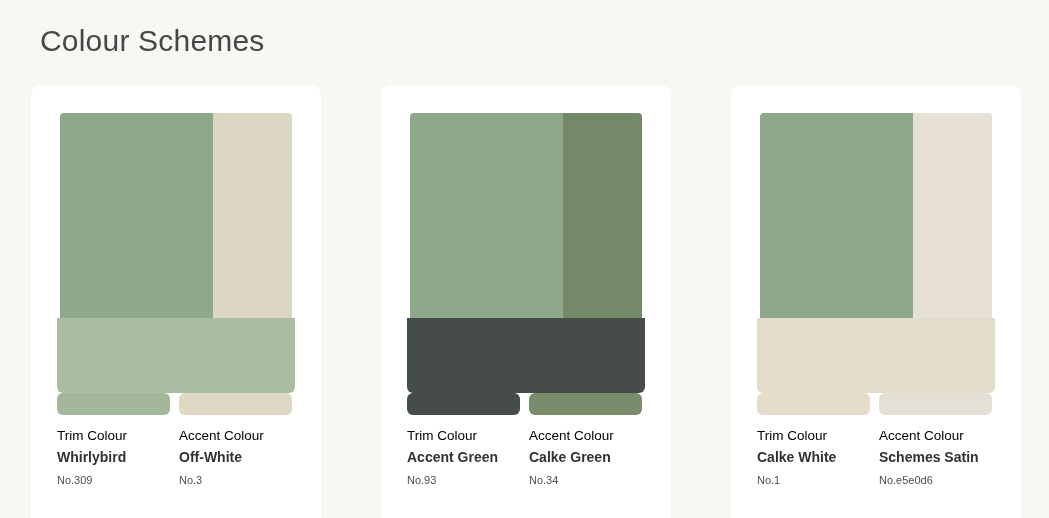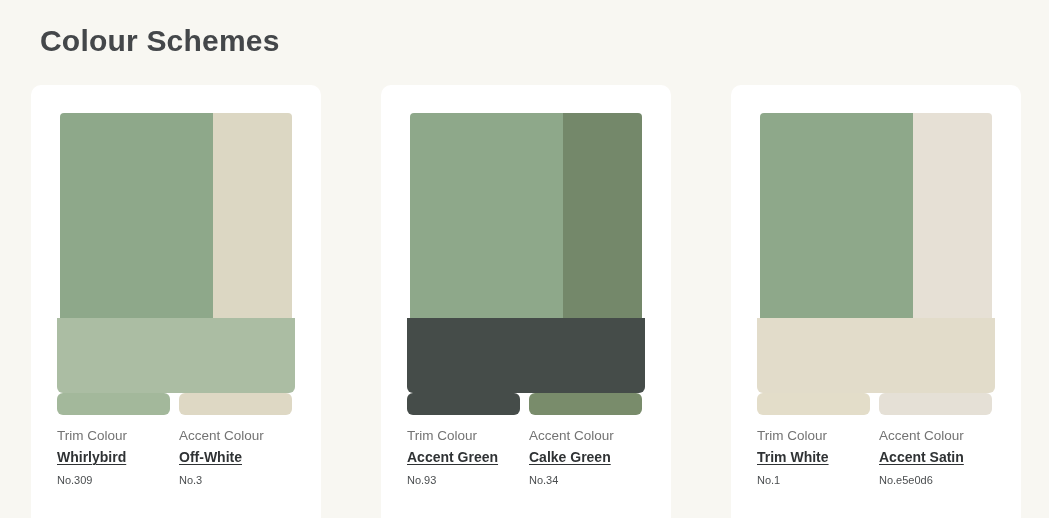--- a/index.html
+++ b/index.html
@@ -22,21 +22,21 @@
     height: 518px;
     background: #f8f7f2;
   }
 
   
   .page-title {
     position: absolute;
     left: 40px;
     top: 22px;
     font-size: 30px;
-    font-weight: 700;
+    font-weight: 400;
     letter-spacing: 0.2px;
     color: #44474a;
     line-height: 38px;
     white-space: nowrap;
   }
 
   
   .card-grid {
     position: absolute;
     left: 31px;
@@ -106,32 +106,31 @@
     width: 113px;
     height: 22px;
     border-radius: 6px;
     display: block;
   }
 
   .legend-role {
     margin-top: 13px;
     font-size: 13.5px;
     font-weight: 400;
-    color: #737373;
+    color: #000000;
     line-height: 16px;
     white-space: nowrap;
   }
 
   .legend-name {
     margin-top: 5px;
     font-size: 14px;
     font-weight: 700;
     color: #2f3234;
     line-height: 17px;
-    text-decoration: underline;
     text-underline-offset: 2px;
     text-decoration-thickness: 1.2px;
     white-space: nowrap;
     cursor: pointer;
     display: inline-block;
   }
 
   .legend-code {
     margin-top: 6px;
     font-size: 11px;
@@ -203,26 +202,26 @@
         <div class="swatch-top">
           <div class="pane-main" style="background-color: rgb(142, 168, 138);"></div>
           <div class="pane-accent" style="background-color: rgb(230, 224, 213);"></div>
         </div>
         <div class="swatch-bottom" style="background-color: rgb(226, 220, 202);"></div>
       </div>
       <div class="legend">
         <div class="legend-col">
           <span class="legend-chip" style="background-color: rgb(227, 221, 201);"></span>
           <div class="legend-role">Trim Colour</div>
-          <a class="legend-name">Trim White</a>
+          <a class="legend-name">Calke White</a>
           <div class="legend-code">No.1</div>
         </div>
         <div class="legend-col">
           <span class="legend-chip" style="background-color: rgb(229, 224, 214);"></span>
           <div class="legend-role">Accent Colour</div>
-          <a class="legend-name">Accent Satin</a>
+          <a class="legend-name">Schemes Satin</a>
           <div class="legend-code">No.e5e0d6</div>
         </div>
       </div>
     </div>
 
   </div>
 </div>
 
 </body></html>

